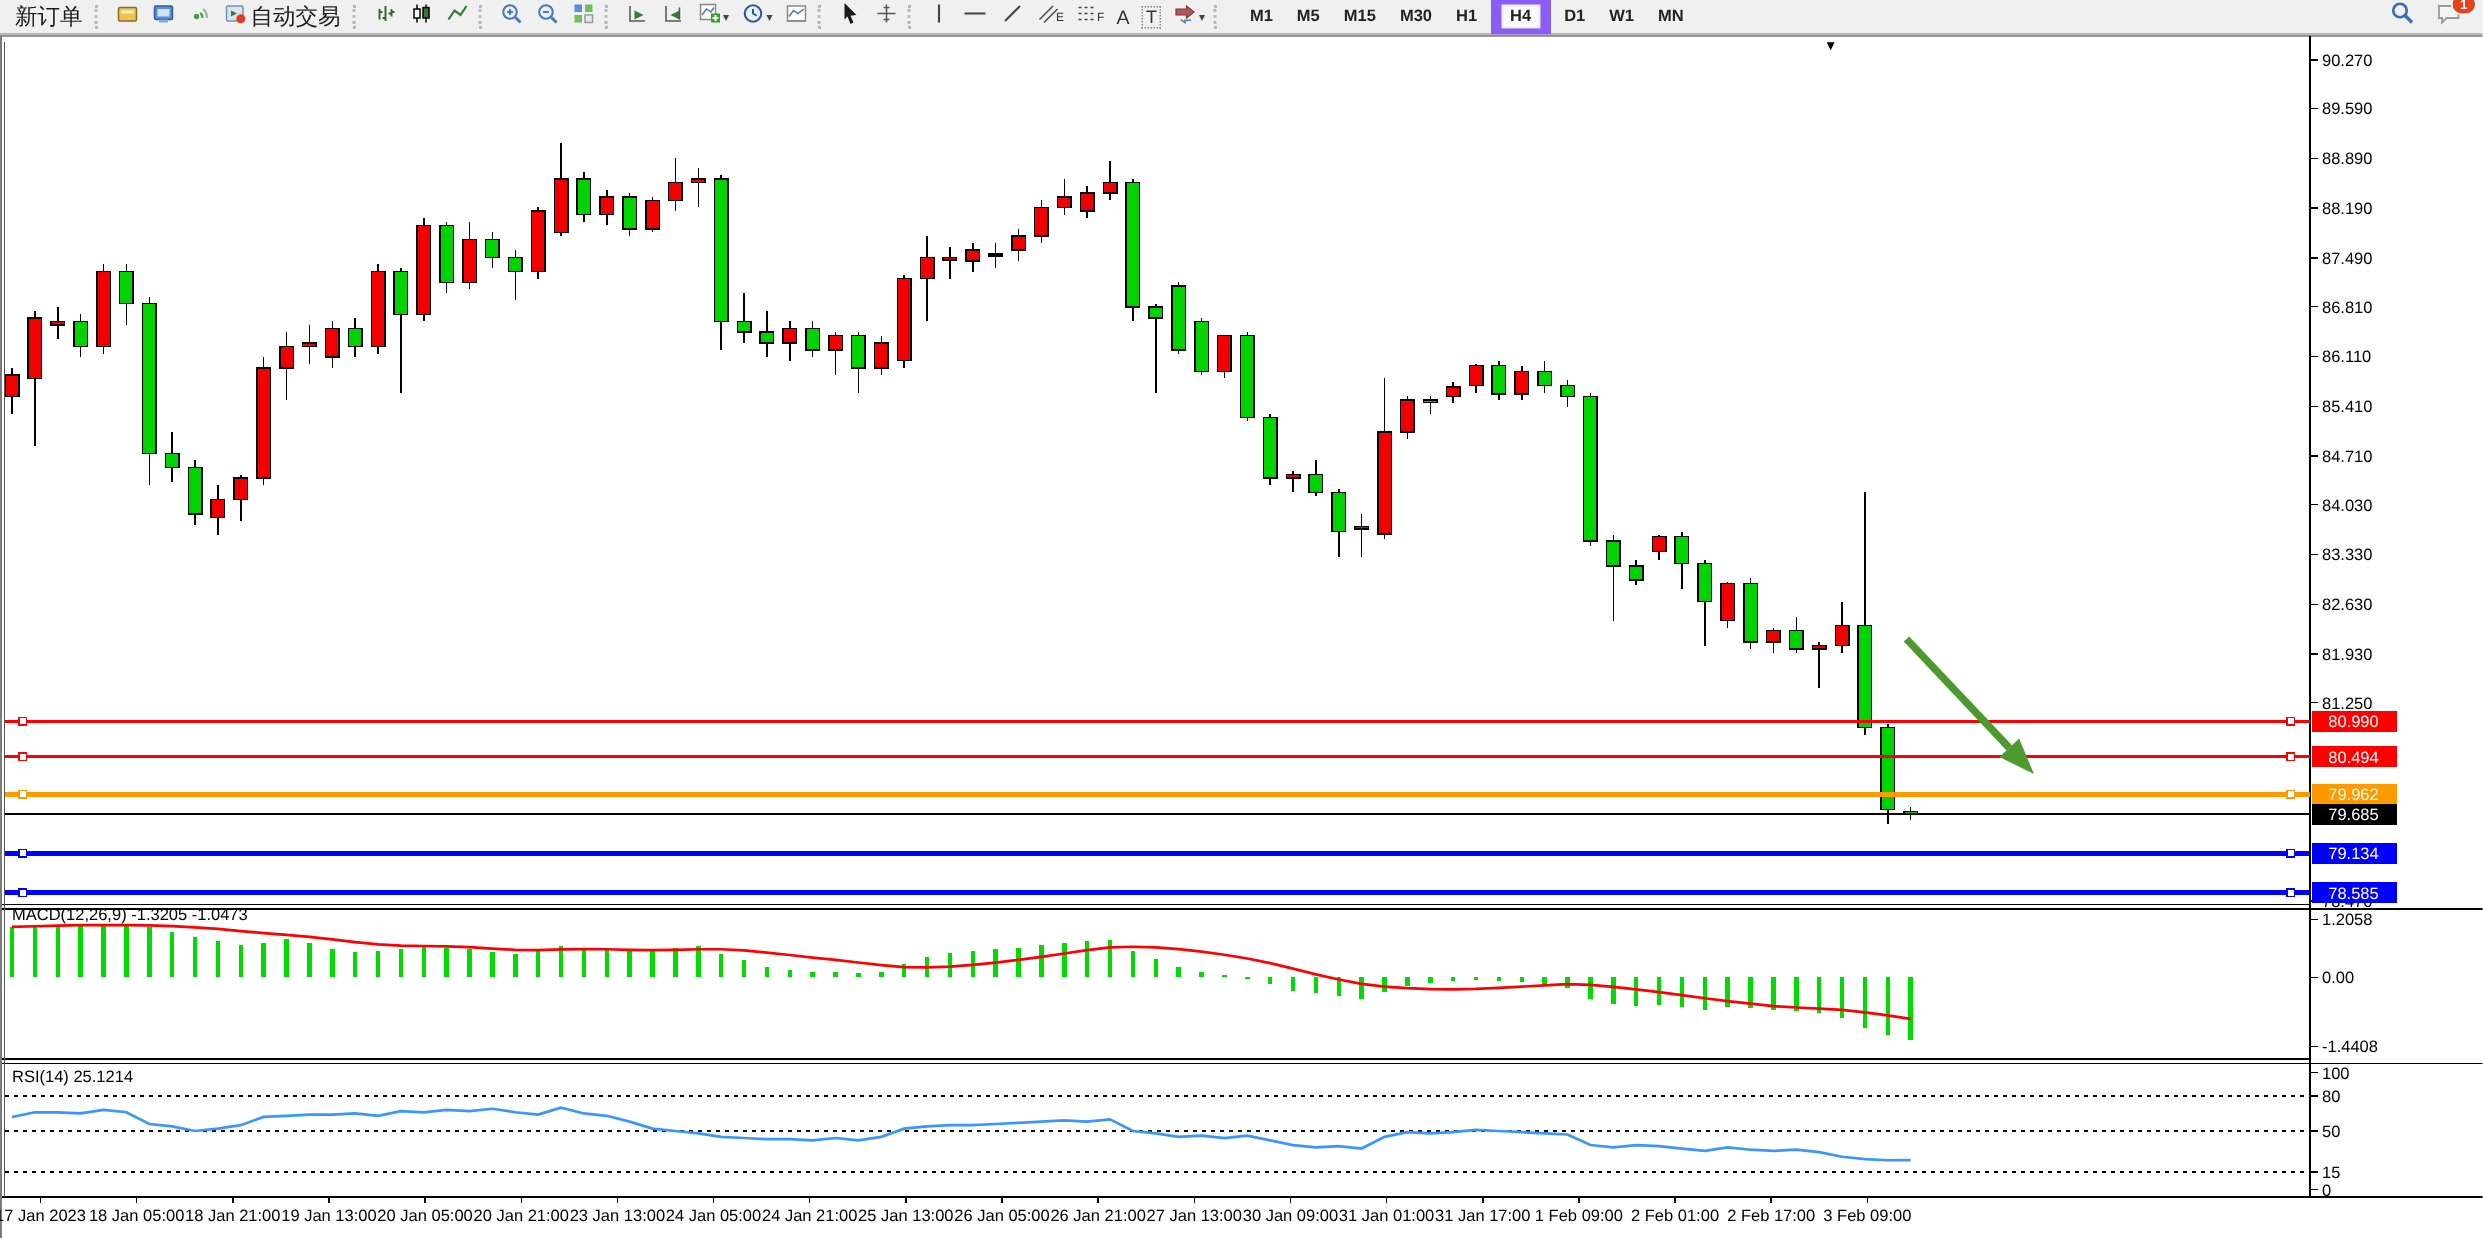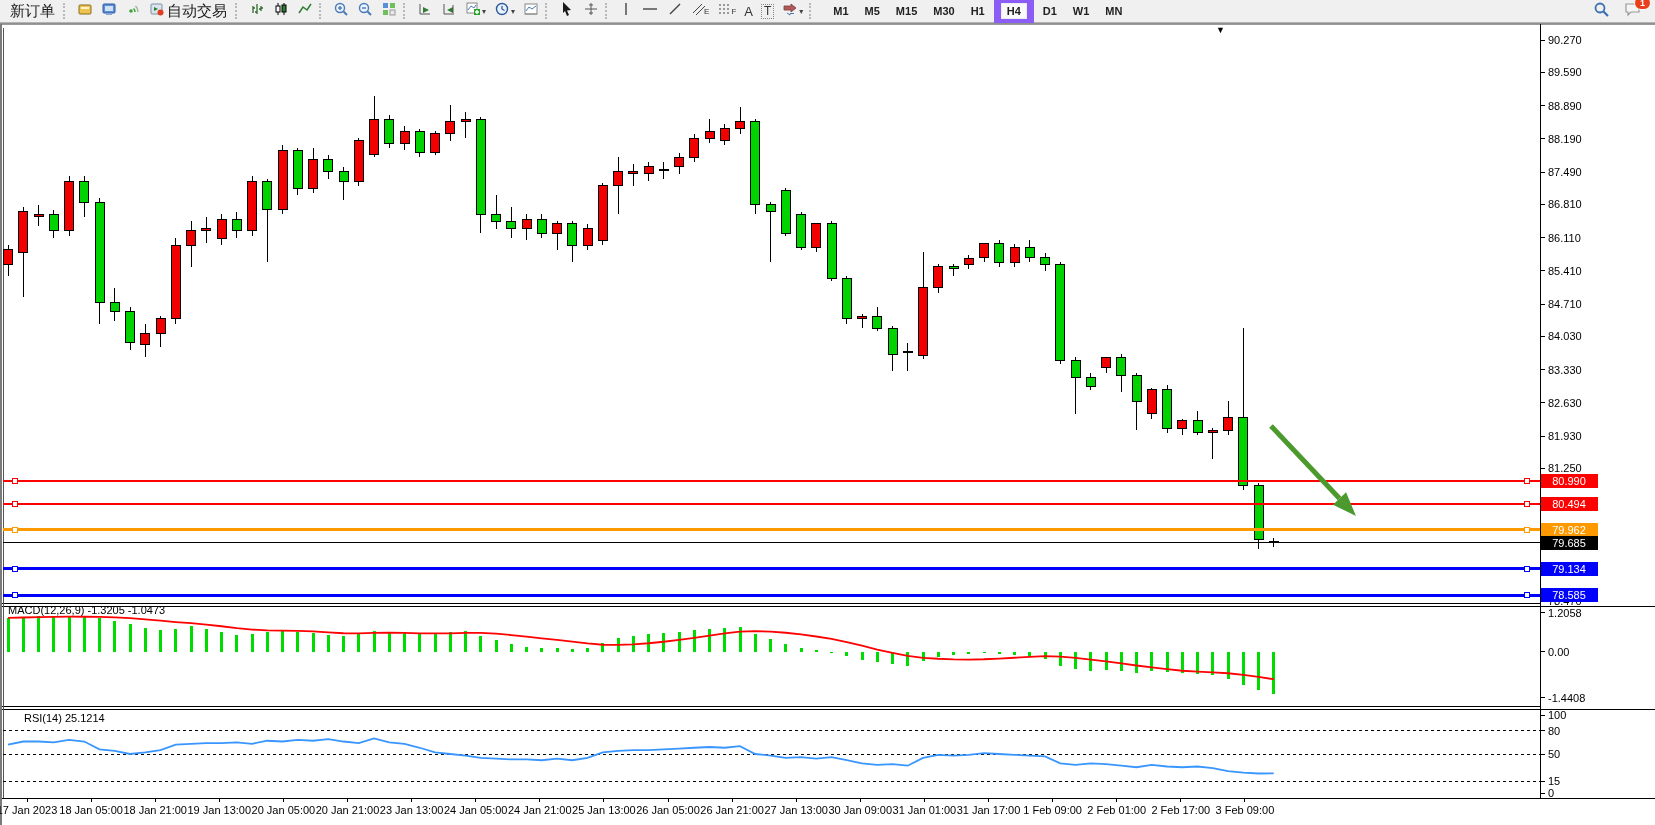--- a/index.html
+++ b/index.html
@@ -21,21 +21,21 @@
     border:1px solid #fff;}
   .caret{font-size:8px;color:#444;margin-left:1px;}
   
   .chart-window{position:absolute;top:23px;left:0;width:1655px;height:802px;background:#fff;
     border-top:1px solid #8f8f8f;}
   #chart-svg{position:absolute;top:0;left:0;}
   .overlay-label{position:absolute;font-size:11px;color:#000;white-space:pre;pointer-events:none;}
   .chart-title{top:4px;left:8px;}
   .chart-title .tri{font-size:8px;vertical-align:1px;margin-right:4px;color:#222;}
   .macd-label{top:580px;left:8px;}
-  .rsi-label{top:688px;left:24px;}
+  .rsi-label{top:688px;left:8px;}
   .shift-marker{position:absolute;top:1px;left:1216px;font-size:9px;color:#000;pointer-events:none;}
 </style>
 </head>
 <body>
 
 <div class="toolbar">
   <div class="tb-btn">
     <span class="tb-text">新订单</span>
   </div>
   <div class="grip"></div>

